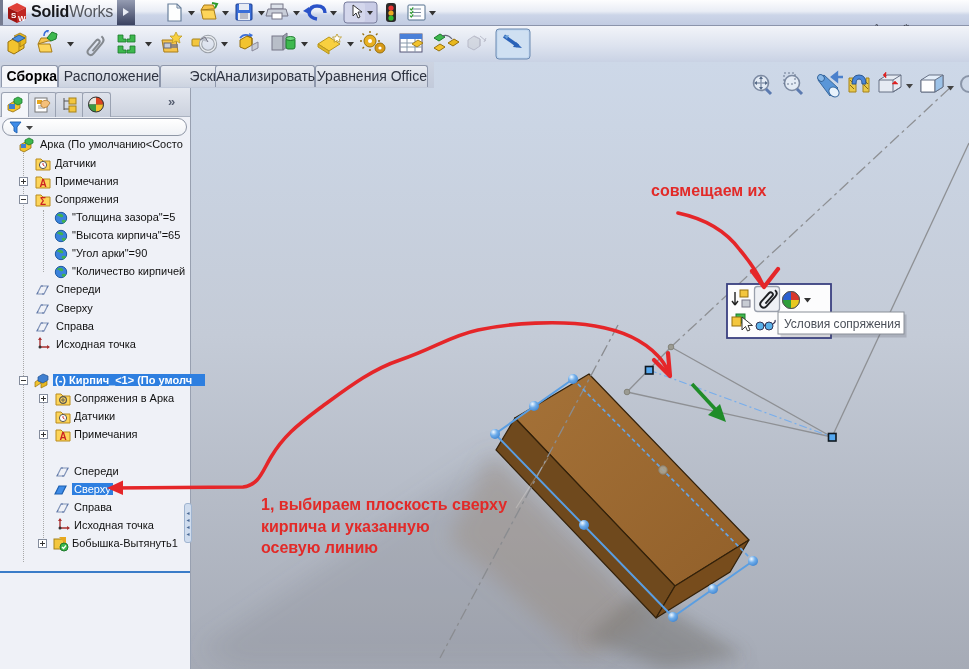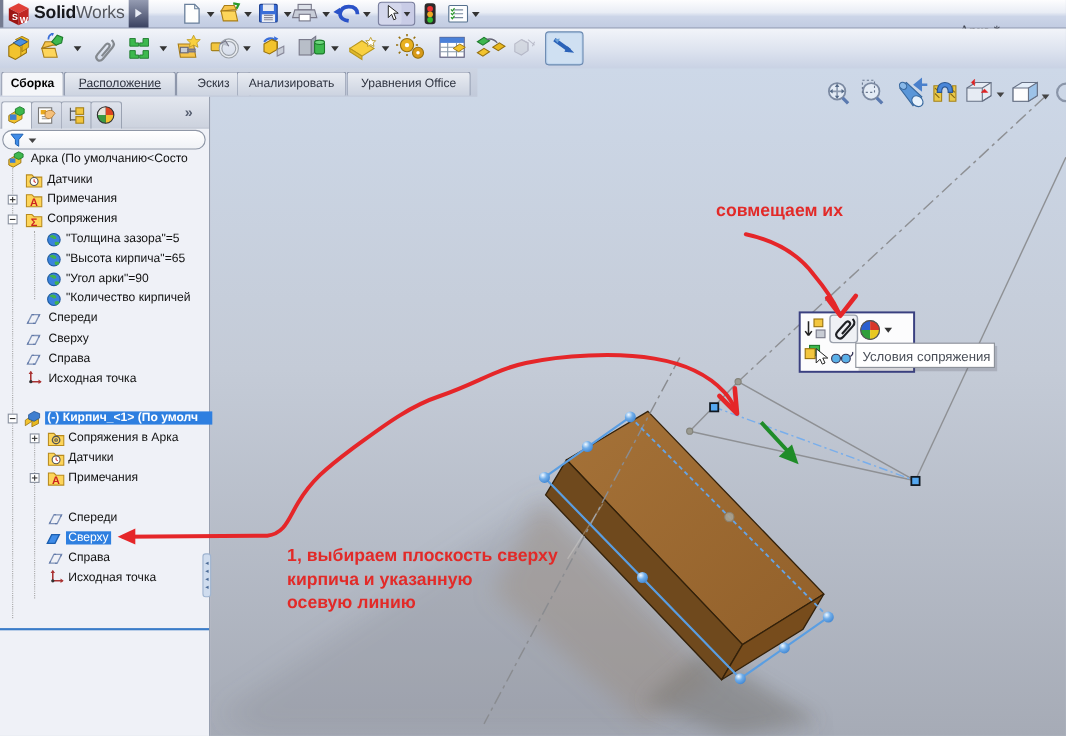--- a/index.html
+++ b/index.html
@@ -1,20 +1,20 @@
 <!DOCTYPE html>
 <html><head><meta charset="utf-8">
 <style>
 html,body{margin:0;padding:0;}
 body{width:969px;height:669px;overflow:hidden;position:relative;font-family:"Liberation Sans",sans-serif;background:#c8d2e2;}
 .abs{position:absolute;}
 #titlebar{left:0;top:0;width:969px;height:26px;background:linear-gradient(#fdfdfe,#e9edf5 45%,#ccd5e8 60%,#c2cce2);border-bottom:1px solid #8b94ab;box-sizing:border-box;}
 #toolbar2{left:0;top:26px;width:969px;height:36px;background:linear-gradient(#f2f4f9,#dde3ef 55%,#c9d2e4);}
 #tabstrip{left:0;top:62px;width:434px;height:26px;background:linear-gradient(#cdd4e2,#c2cada);}
-.tab{position:absolute;top:3px;height:22px;border:1px solid #8e97ab;border-bottom:none;border-radius:3px 3px 0 0;background:linear-gradient(#e9ecf2,#ccd3e0);color:#2e3340;font-size:11px;line-height:21px;text-align:center;box-sizing:border-box;}
+.tab{position:absolute;top:3px;height:22px;border:1px solid #8e97ab;border-bottom:none;border-radius:3px 3px 0 0;background:linear-gradient(#e9ecf2,#ccd3e0);color:#2e3340;font-size:14px;line-height:21px;text-align:right;box-sizing:border-box;}
 #panel{left:0;top:88px;width:191px;height:581px;background:#eff1f7;border-right:1px solid #98a0b0;box-sizing:border-box;}
 #ptabs{left:0;top:0px;width:190px;height:29px;background:linear-gradient(#e3e7ef,#ccd2de);border-bottom:1px solid #aab2c0;box-sizing:border-box;}
 .ptab{position:absolute;top:4px;width:27px;height:25px;border:1px solid #9aa2b2;border-bottom:none;border-radius:3px 3px 0 0;background:linear-gradient(#dfe3ec,#c8cfdc);}
 .ptab.act{background:#f4f6fa;}
 #filterrow{left:0;top:29px;width:190px;height:22px;background:#eff1f7;}
 #filterbox{left:2px;top:1px;width:185px;height:18px;background:linear-gradient(#fff,#f0f2f6);border:1px solid #8f97a6;border-radius:9px;box-sizing:border-box;}
 .tr{position:absolute;left:0;width:190px;height:18px;font-size:11px;color:#111;}
 .tr span{position:absolute;top:2px;white-space:nowrap;}
 .tr svg{position:absolute;}
 .hl{background:#2e7fe0;color:#fff;padding:0 2px;}
@@ -328,21 +328,21 @@
 <g>
         <rect x="496" y="3" width="34" height="30" rx="3" fill="#bdd4ee" stroke="#6a89b0"></rect>
         <rect x="497.5" y="4.5" width="31" height="27" rx="2" fill="#cfe0f2"></rect>
         <path d="M504,10 l14,10" stroke="#2a62b8" stroke-width="3.6"></path>
         <path d="M516,16 l6,6 -9,-1z" fill="#2a62b8"></path>
         <path d="M504,10 l5,-1 -2,4z" fill="#6aa0d8"></path>
       </g>
 </svg></div>
 <div id="tabstrip" class="abs">
   <div class="tab" style="left:1px;width:57px;background:#f5f6f9;color:#000;font-weight:bold;">Сборка</div>
-  <div class="tab" style="left:58px;width:102px;text-decoration:underline;">Расположение</div>
+  <div class="tab" style="left:58px;width:102px;">Расположение</div>
   <div class="tab" style="left:160px;width:68px;">Эскиз</div>
   <div class="tab" style="left:215px;width:100px;">Анализировать</div>
   <div class="tab" style="left:315px;width:113px;">Уравнения Office</div>
 </div>
 <div id="panel" class="abs">
 <div id="ptabs" class="abs">
 <div class="ptab act" style="left:1px;"><svg style="margin:3px 0 0 4px" width="19" height="17" viewBox="0 0 19 17">
           <path d="M2,9 10,4 14,6 14,12 7,16 2,14z" fill="#f2c32e" stroke="#96700e" stroke-width="0.8"></path>
           <path d="M8,3 12,1 16,3 16,7 12,9 8,7z" fill="#3db84e" stroke="#1d7a2c" stroke-width="0.8"></path>
           <rect x="3" y="8" width="6" height="5" fill="#3f7fd0"></rect>
@@ -367,21 +367,21 @@
           <circle cx="9" cy="8.5" r="7.5" fill="none" stroke="#333"></circle>
         </svg></div>
 <div class="abs" style="left:168px;top:6px;font-size:13px;font-weight:bold;color:#565e70;">»</div>
 </div>
 <div id="filterrow" class="abs">
       <div id="filterbox" class="abs"><svg style="margin:2px 0 0 6px" width="26" height="13" viewBox="0 0 26 13">
           <path d="M1,1 h11 l-4,5 v6 l-3,-2 v-4z" fill="#3f8ce8" stroke="#1c5fb0" stroke-width="0.9"></path>
           <path d="M17,5 l3.5,4 3.5,-4z" fill="#444"></path>
         </svg></div>
     </div>
-<div id="tree" class="abs" style="left:0;top:48px;width:166px;height:533px;">
+<div id="tree" class="abs" style="left:12px;top:48px;width:166px;height:533px;">
 <div class="dot" style="left:11px;top:14px;height:412px;"></div>
 <div class="dot" style="left:31px;top:74px;height:62px;"></div>
 <div class="dot" style="left:31px;top:263px;height:145px;"></div>
 <div class="tr" style="top:0.4px">
         <svg style="left:6px;top:1px" width="18" height="16" viewBox="0 0 18 16">
           <path d="M2,8 9,4 13,6 13,11 6,15 2,13z" fill="#f2c32e" stroke="#96700e" stroke-width="0.8"></path>
           <path d="M7,3 11,1 15,3 15,6 11,8 7,6z" fill="#3db84e" stroke="#1d7a2c" stroke-width="0.8"></path>
           <rect x="3" y="7" width="5" height="4" fill="#3f7fd0"></rect>
         </svg>
         <span style="left:28px">Арка  (По умолчанию&lt;Состо</span>
@@ -522,18 +522,28 @@
         <span style="left:62px">Справа</span>
       </div>
 <div class="tr" style="top:380.9px">
         <svg style="left:44px;top:1px" width="14" height="15" viewBox="0 0 14 15">
           <path d="M4,1 v9 M4,10 h9" stroke="#a33" stroke-width="1.4" fill="none"></path>
           <path d="M2,3 4,0 6,3z M11,8 14,10 11,12z" fill="#a33"></path>
           <circle cx="4" cy="10" r="1.5" fill="#333"></circle>
         </svg>
         <span style="left:62px">Исходная точка</span>
       </div>
+<div class="tr" style="top:399px">
+        <div class="pm plus" style="left:26px"></div>
+        <svg style="left:40px;top:1px" width="17" height="16" viewBox="0 0 17 16">
+          <rect x="2" y="3" width="10" height="10" fill="#f3c63e" stroke="#a5821a"></rect>
+          <path d="M7,1 14,1 14,8z" fill="#e8a81e"></path>
+          <circle cx="12" cy="11" r="4" fill="#3cb84c" stroke="#1d7a2c"></circle>
+          <path d="M10,11 l1.5,1.5 L14,9.5" stroke="#fff" stroke-width="1.2" fill="none"></path>
+        </svg>
+        <span style="left:60px">Бобышка-Вытянуть1</span>
+      </div>
 </div>
 <div class="abs" style="left:0;top:483px;width:190px;height:2px;background:#3a7cc8;"></div>
 <div class="abs" style="left:184px;top:415px;width:8px;height:40px;background:#cfdcee;border:1px solid #9fb4d0;border-radius:3px;box-sizing:border-box;">
       <div style="margin-top:6px;text-align:center;font-size:6px;line-height:7px;color:#4a6a96;">◂<br>◂<br>◂<br>◂</div>
     </div>
 </div>
 
 </body></html>

